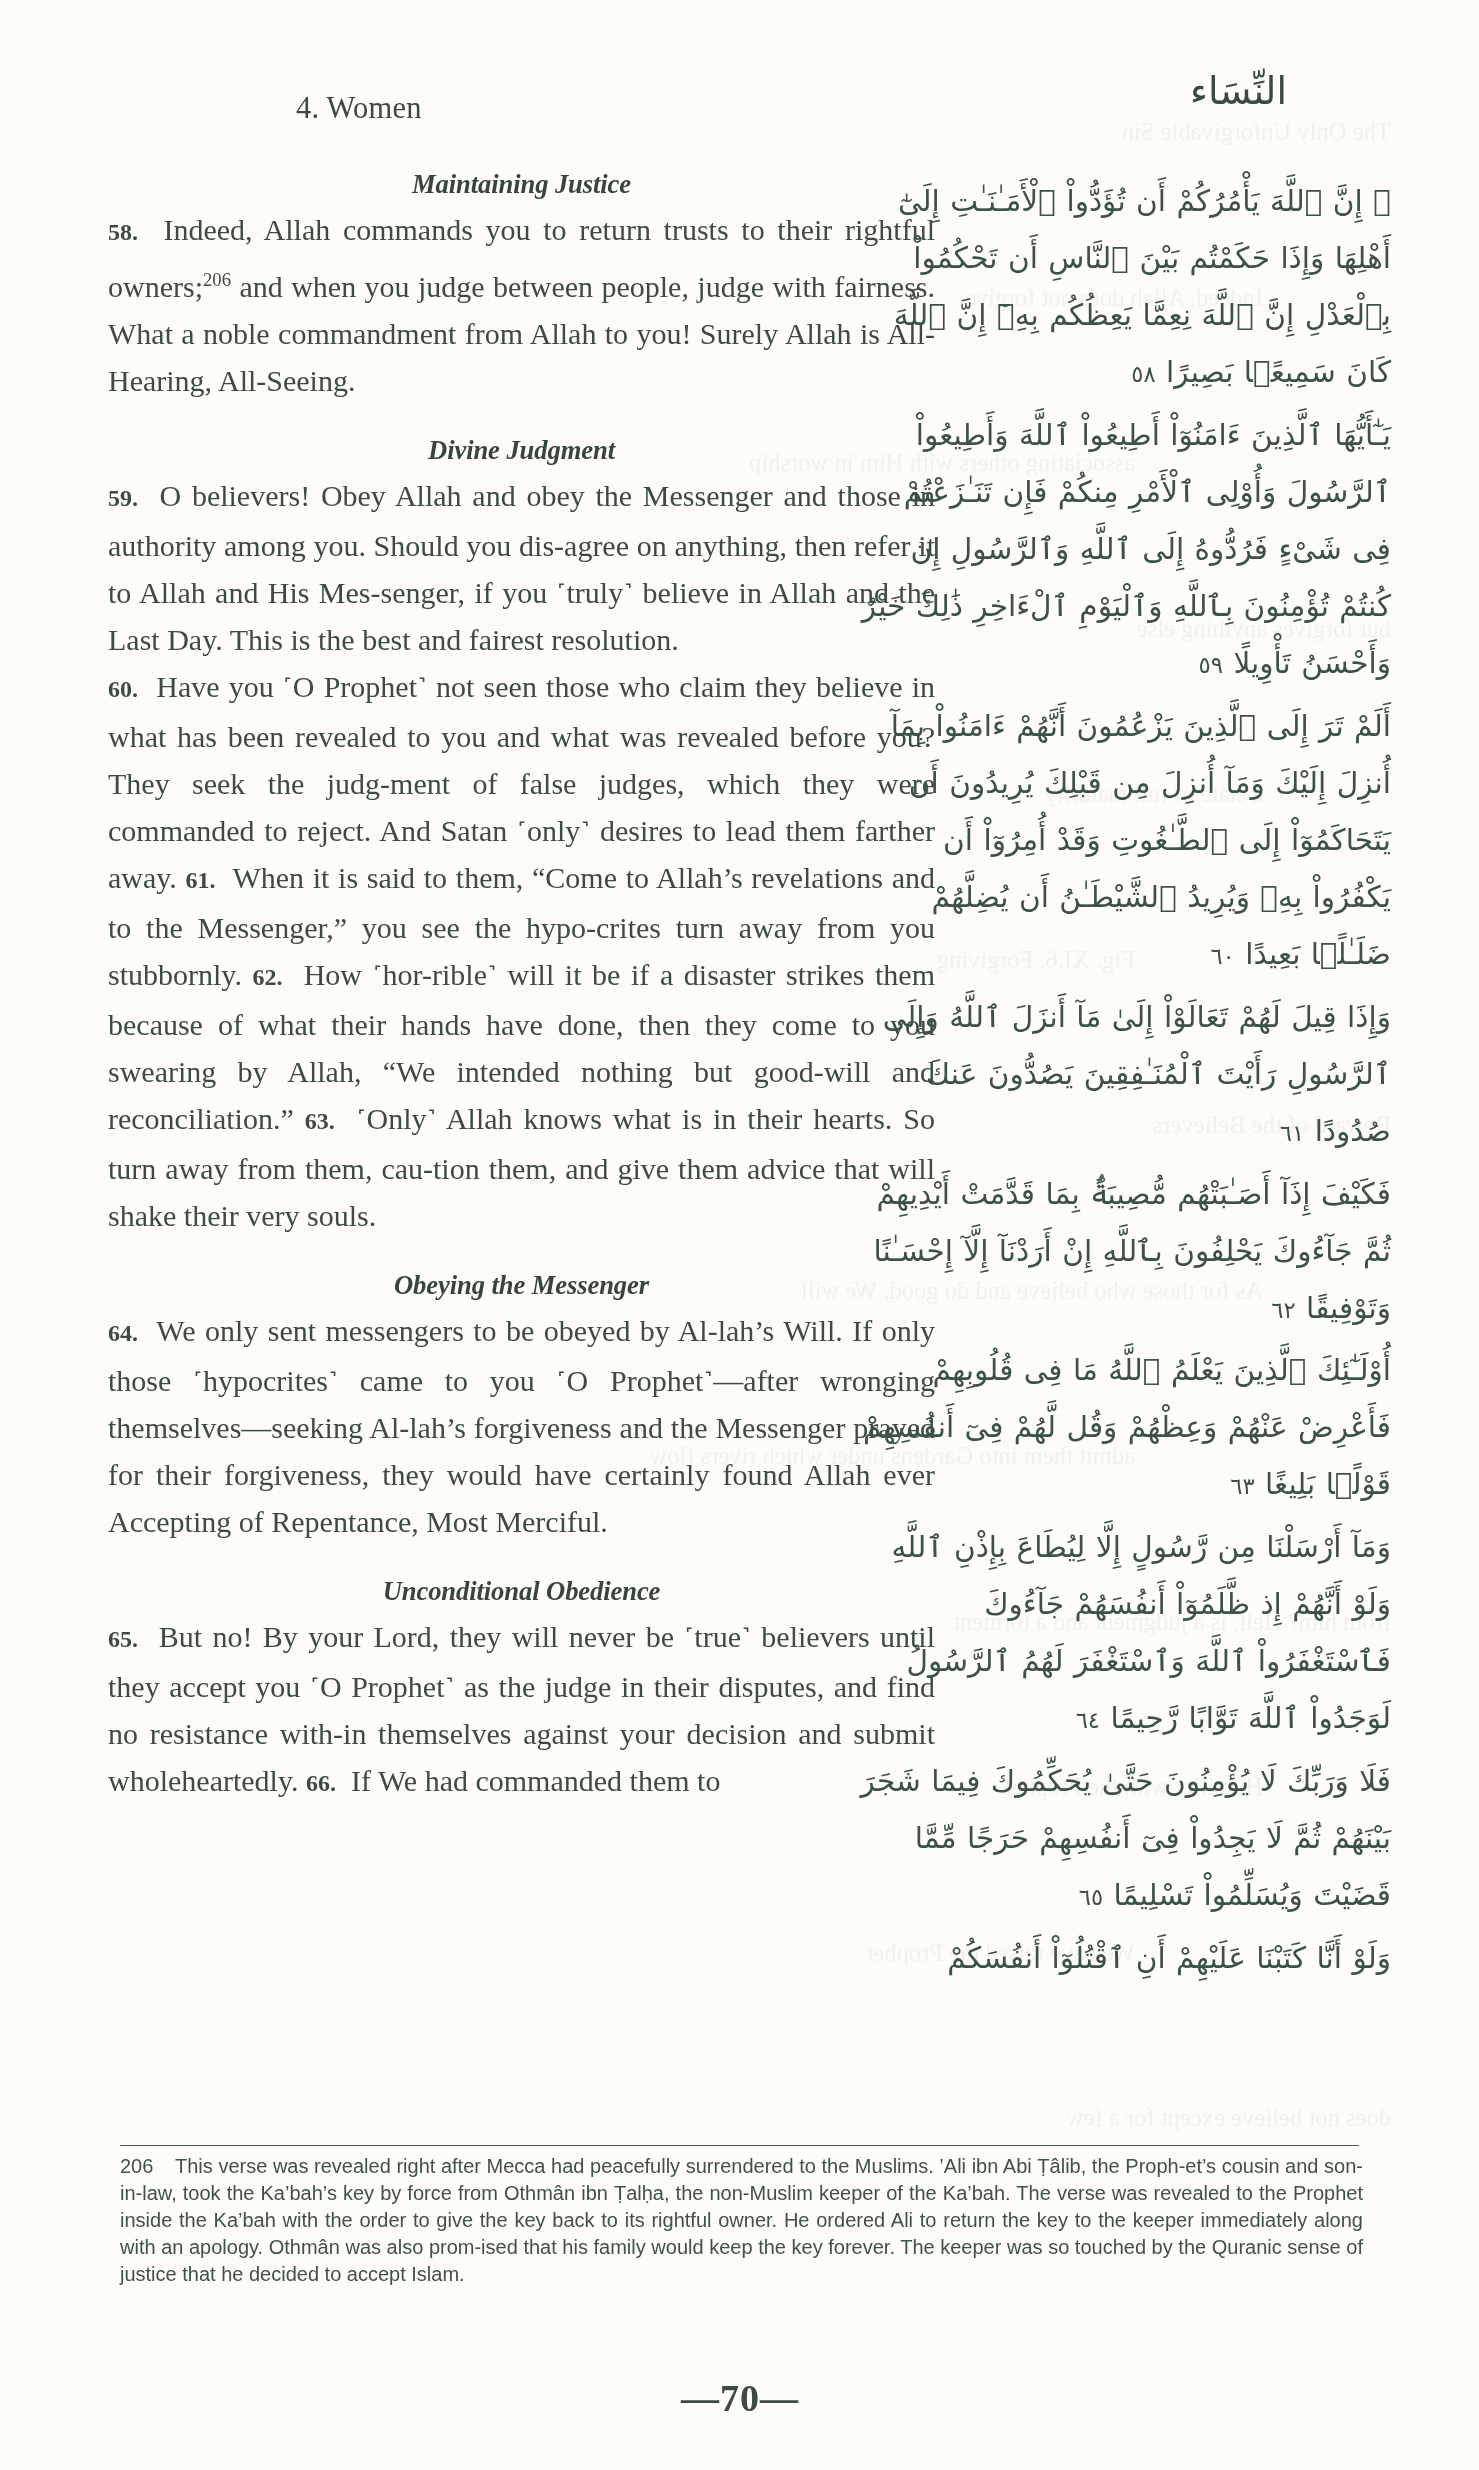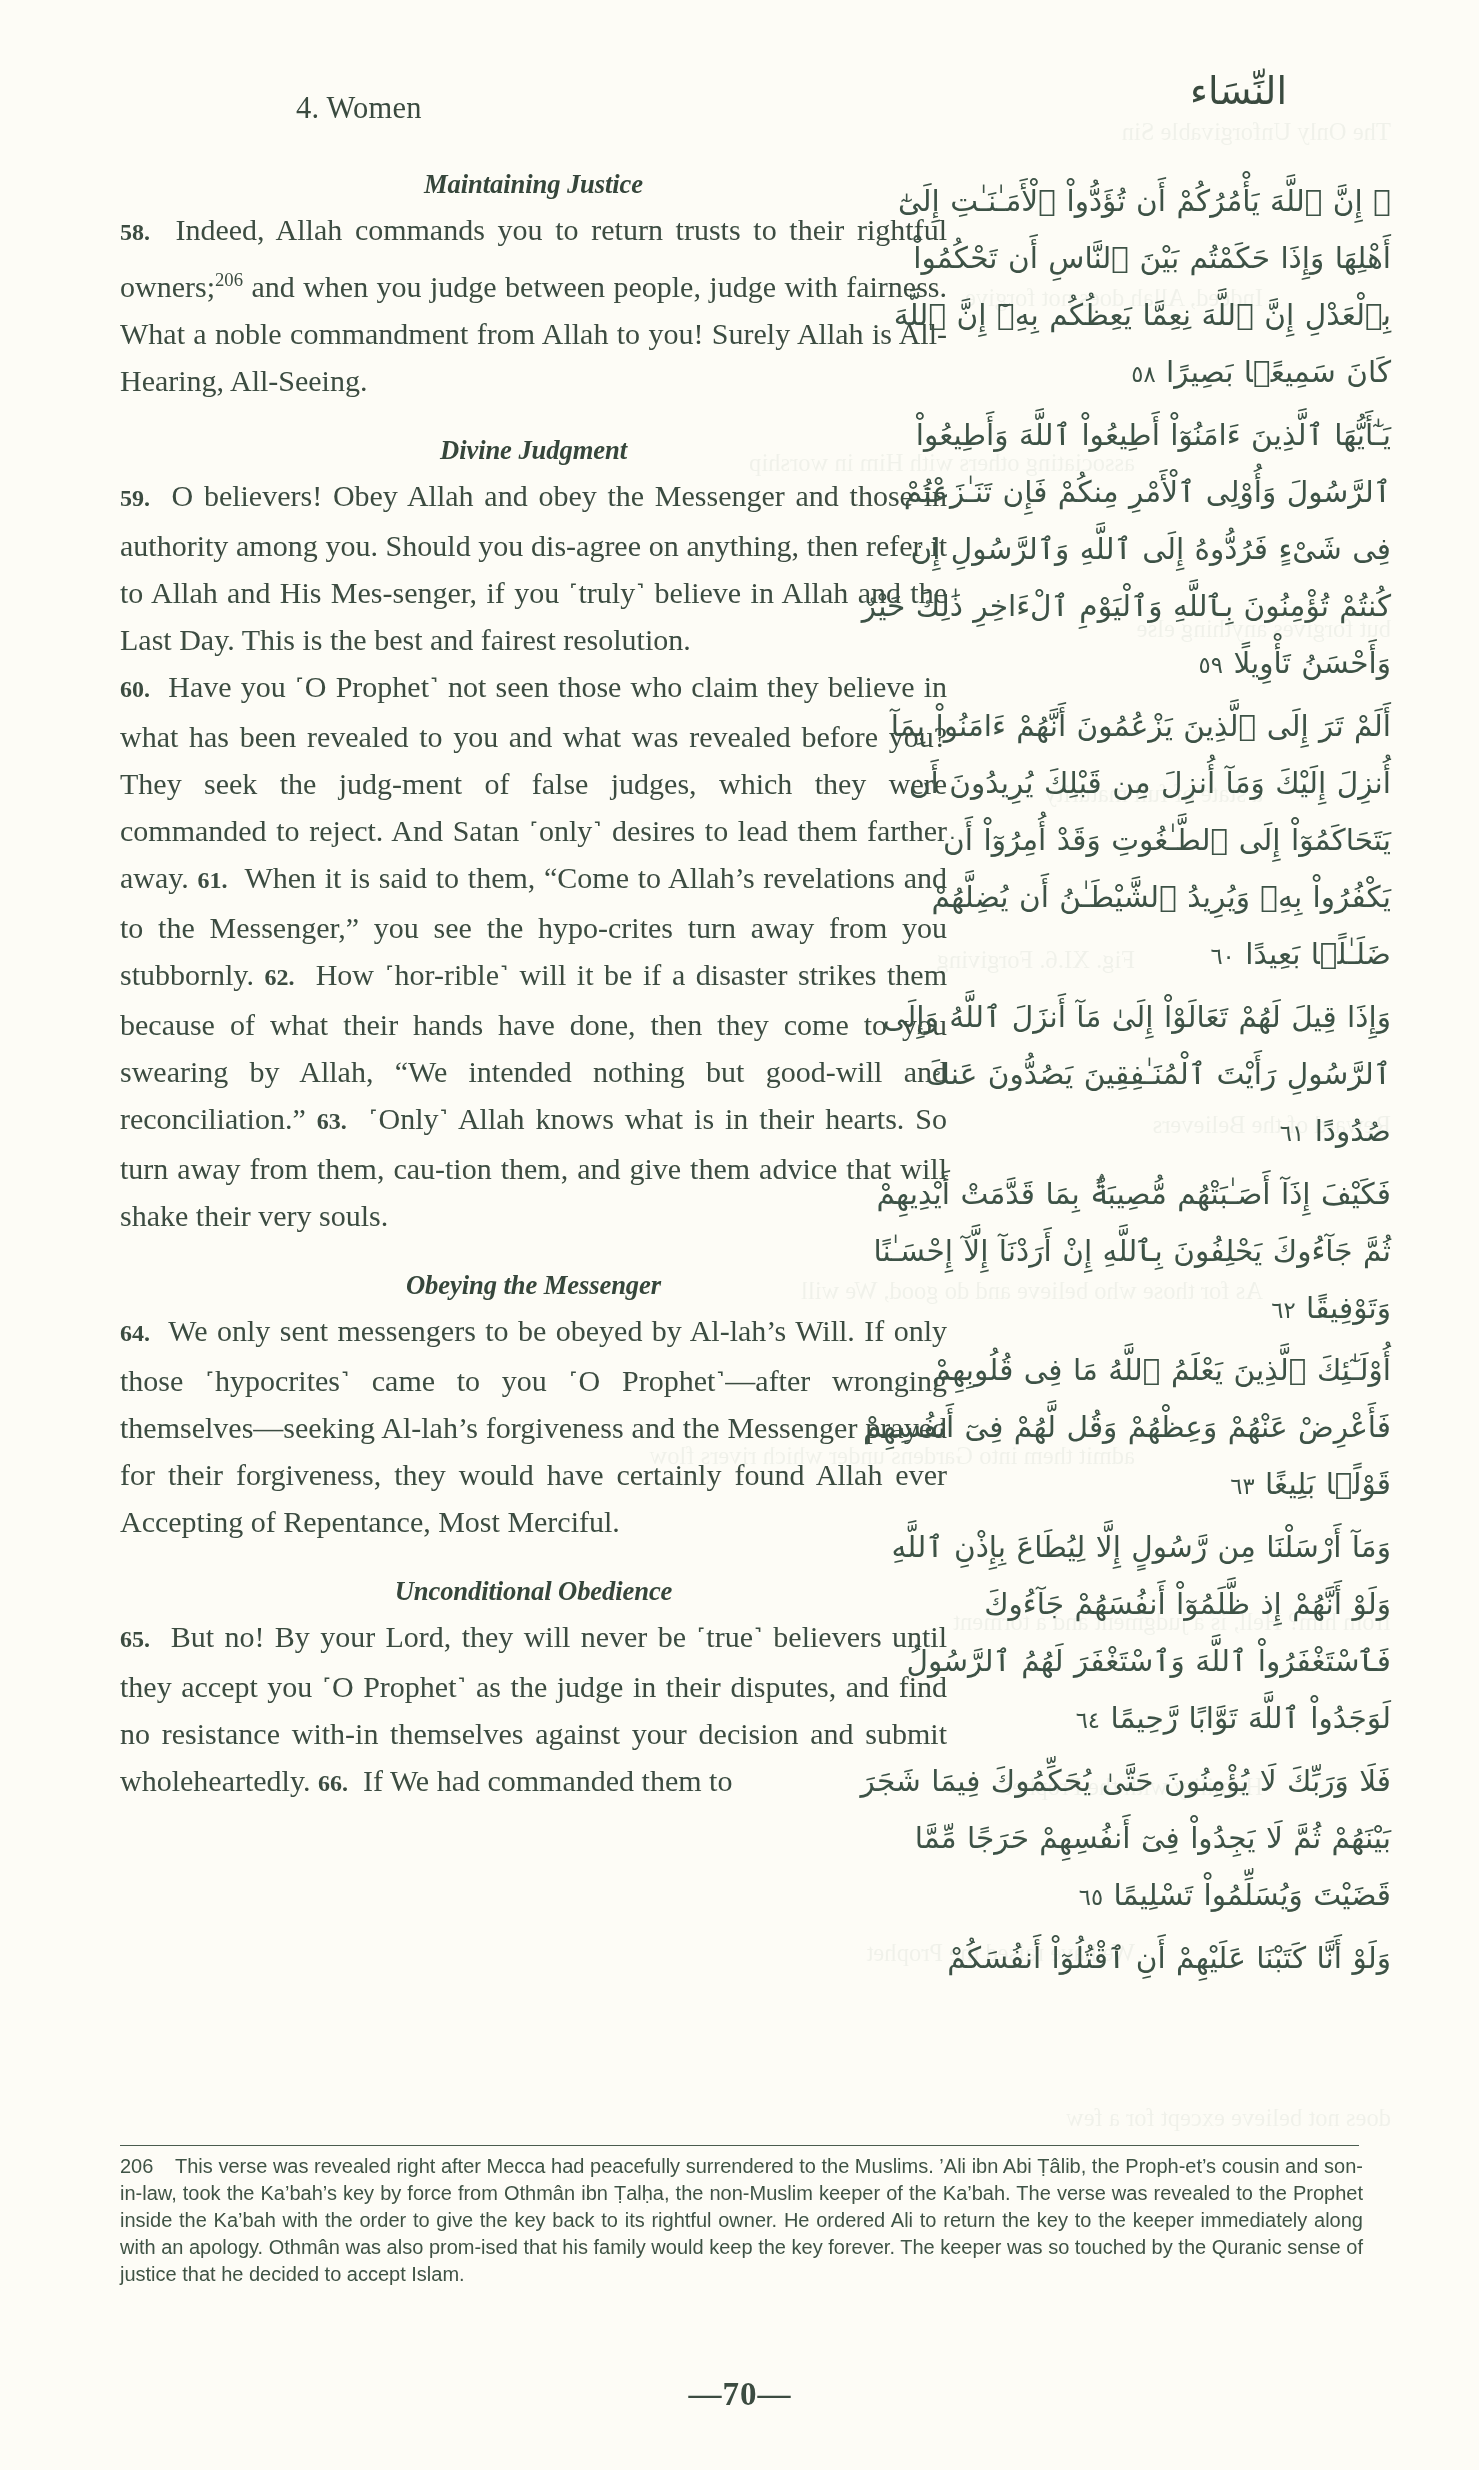--- a/index.html
+++ b/index.html
@@ -55,21 +55,21 @@
     top: -21.7px;
     font-size: 38px;
     direction: rtl;
     color: #3a4a3f;
     font-family: "DejaVu Sans", sans-serif;
   }
 
   
   .col-en {
     position: absolute;
-    left: 120px;
+    left: 108px;
     top: 169px;
     width: 827px;
   }
   .col-ar {
     position: absolute;
     right: 89px;
     top: 173px;
     width: 532px;
     direction: rtl;
     text-align: right;
@@ -147,21 +147,21 @@
     font-size: 20px;
   }
 
   
   .folio {
     position: absolute;
     left: 0;
     right: 0;
     top: 2376px;
     text-align: center;
-    font-size: 33px;
+    font-size: 38px;
     font-weight: bold;
     letter-spacing: 1px;
     color: #3c4c41;
   }
 </style>
 </head>
 <body>
 
 <div class="page">
 

